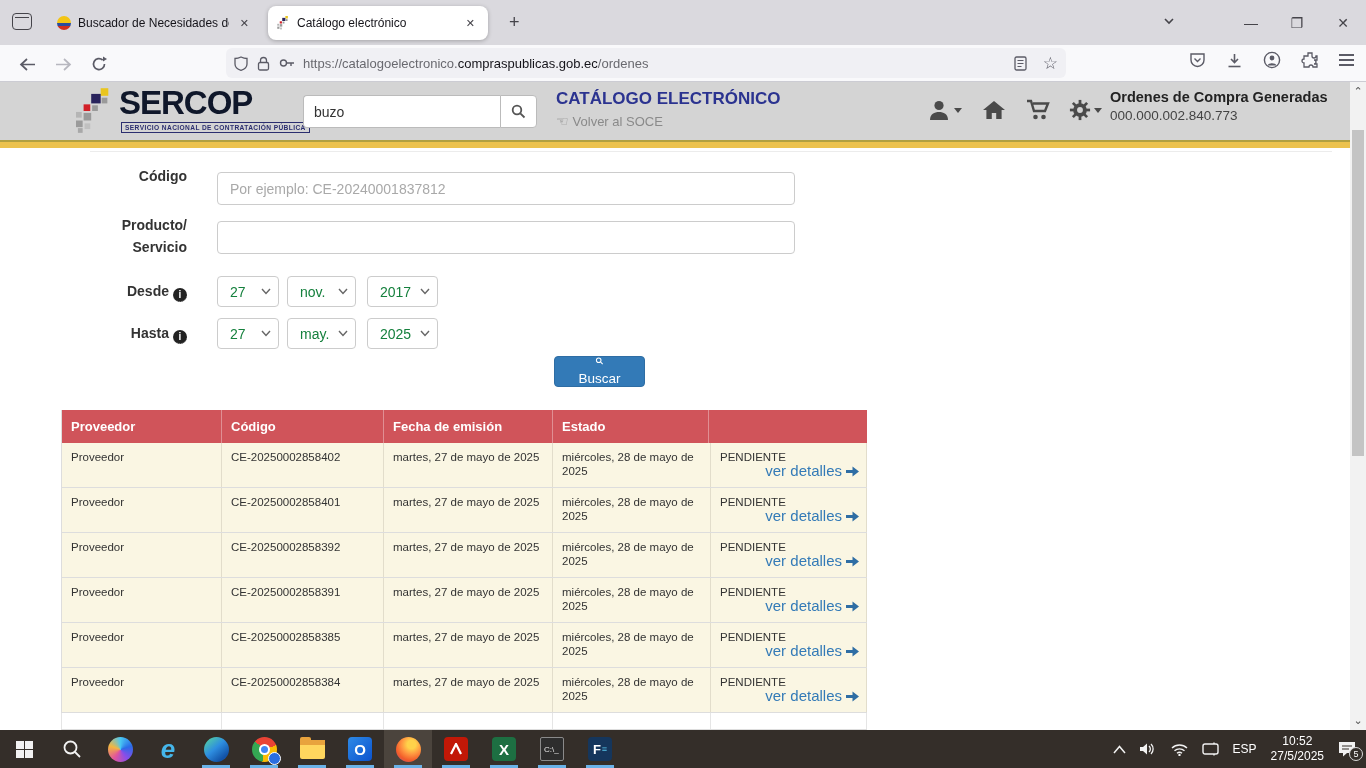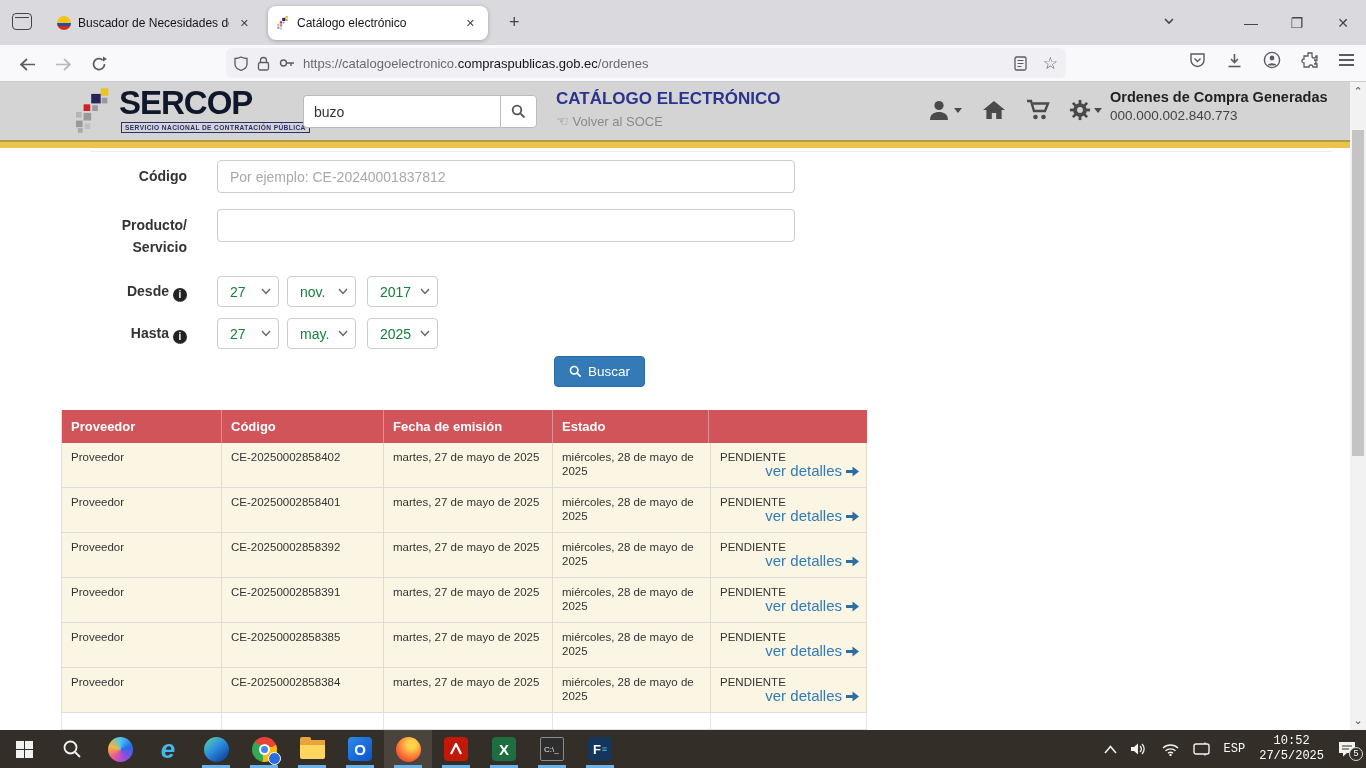--- a/index.html
+++ b/index.html
@@ -42,27 +42,27 @@
   .hico { position:absolute; top:17px; display:flex; align-items:center; gap:2px; }
   .caret { width:0; height:0; border:4px solid transparent; border-top:5px solid #4a4a4a; margin-top:5px; }
   .orders { position:absolute; left:1110px; top:7px; }
   .orders .l1 { font-size:14.5px; font-weight:bold; color:#222; }
   .orders .l2 { font-size:13.5px; color:#444; margin-top:3px; }
 
   .stripe { position:absolute; left:0; top:58px; width:1350px; height:8px; background:#ecc24e; border-top:2px solid #b1a041; }
   .panel-line { position:absolute; left:90px; top:69px; width:1242px; border-top:1px solid #ececec; }
 
   .flabel { position:absolute; left:0; width:187px; text-align:right; font-size:14px; font-weight:bold; color:#333; }
-  .finput { position:absolute; left:217px; width:578px; height:33px; border:1px solid #ccc; border-radius:4px; background:#fff; font-size:14px; color:#333; padding:0 12px; font-family:"Liberation Sans",sans-serif; }
+  .finput { position:absolute; left:217px; width:578px; height:33px; border:1px solid #ccc; border-radius:4px; background:#fff; font-size:14px; color:#333; padding:0 12px; font-family:"Liberation Sans",sans-serif;margin-top:12px; }
   .finput::placeholder { color:#a9a9a9; }
   .infodot { display:inline-block; width:14px; height:14px; border-radius:50%; background:#222; color:#fff; font-size:10px; font-weight:bold; text-align:center; line-height:14px; margin-left:4px; border-bottom:1px dotted #777; vertical-align:-2px; }
   .sel { position:absolute; height:31px; border:1px solid #ccc; border-radius:4px; background:#fff; font-size:14px; color:#15803d; display:flex; align-items:center; padding:0 0 0 12px; justify-content:space-between; }
   .sel .sv { flex:1; }
   .sel .chev { margin:0 7px; }
-  .btn-buscar { position:absolute; left:554px; top:274px; width:91px; height:31px; background:#337ab7; border:1px solid #2e6da4; border-radius:4px; color:#fff; font-size:13.5px; display:flex; align-items:center; justify-content:center; gap:6px; }
+  .btn-buscar { position:absolute; left:554px; top:274px; width:91px; height:31px; background:#337ab7; border:1px solid #2e6da4; border-radius:4px; color:#fff; font-size:13.5px; display:flex; align-items:center; justify-content:center; gap:6px;flex-direction:column; }
 
   
   .otable { position:absolute; left:61px; top:328px; width:806px; }
   .thead { display:flex; background:#d0545a; height:33px; }
   .thead .th { color:#fff; font-size:13px; font-weight:bold; display:flex; align-items:center; padding-left:9px; border-right:1px solid rgba(255,255,255,.35); }
   .trow { display:flex; background:#faf6e3; height:45px; border-bottom:1px solid #ddd; position:relative; }
   .trow .td { font-size:11.5px; color:#333; padding:7px 8px 0 9px; border-right:1px solid #e2ddcb; line-height:14px; }
   .trow .td:first-child, .thead .th:first-child { border-left:1px solid #ddd; }
   .estado-cell { position:relative; }
   .vlink { position:absolute; right:7px; top:21px; font-size:15px; color:#337ab7; display:flex; align-items:center; gap:4px; }
@@ -77,21 +77,21 @@
 
   
   .taskbar { position:absolute; left:0; top:730px; width:1366px; height:38px; background:#342e29; display:flex; align-items:stretch; }
   .tile { width:48px; display:flex; align-items:center; justify-content:center; position:relative; }
   .tile.open::after { content:""; position:absolute; bottom:0; left:10px; right:10px; height:3px; background:#6ab2e8; }
   .tile.hl { background:#4b443d; }
   .win4 { width:17px; height:17px; display:grid; grid-template-columns:8px 8px; grid-template-rows:8px 8px; gap:1px; }
   .win4 span { background:#f2f2f2; }
   .circ { width:25px; height:25px; border-radius:50%; }
   .sq { width:24px; height:24px; border-radius:4px; display:flex; align-items:center; justify-content:center; }
-  .tray { margin-left:auto; display:flex; align-items:center; gap:14px; padding-right:10px; color:#fff;font-family:Liberation Mono, monospace; }
+  .tray { margin-left:auto; display:flex; align-items:center; gap:14px; padding-right:10px; color:#fff; }
   .tray .lang { font-size:12px; }
   .clock { text-align:center; font-size:12px; line-height:15px; }
   .badge { position:relative; }
   .badge .n { position:absolute; right:-7px; bottom:-4px; width:14px; height:14px; border:1px solid #d9d9d9; border-radius:50%; background:#342e29; color:#fff; font-size:9px; text-align:center; line-height:13px; }
 </style>
 </head>
 <body>
 
 <div class="tabbar">
   <div class="ffview"></div>

